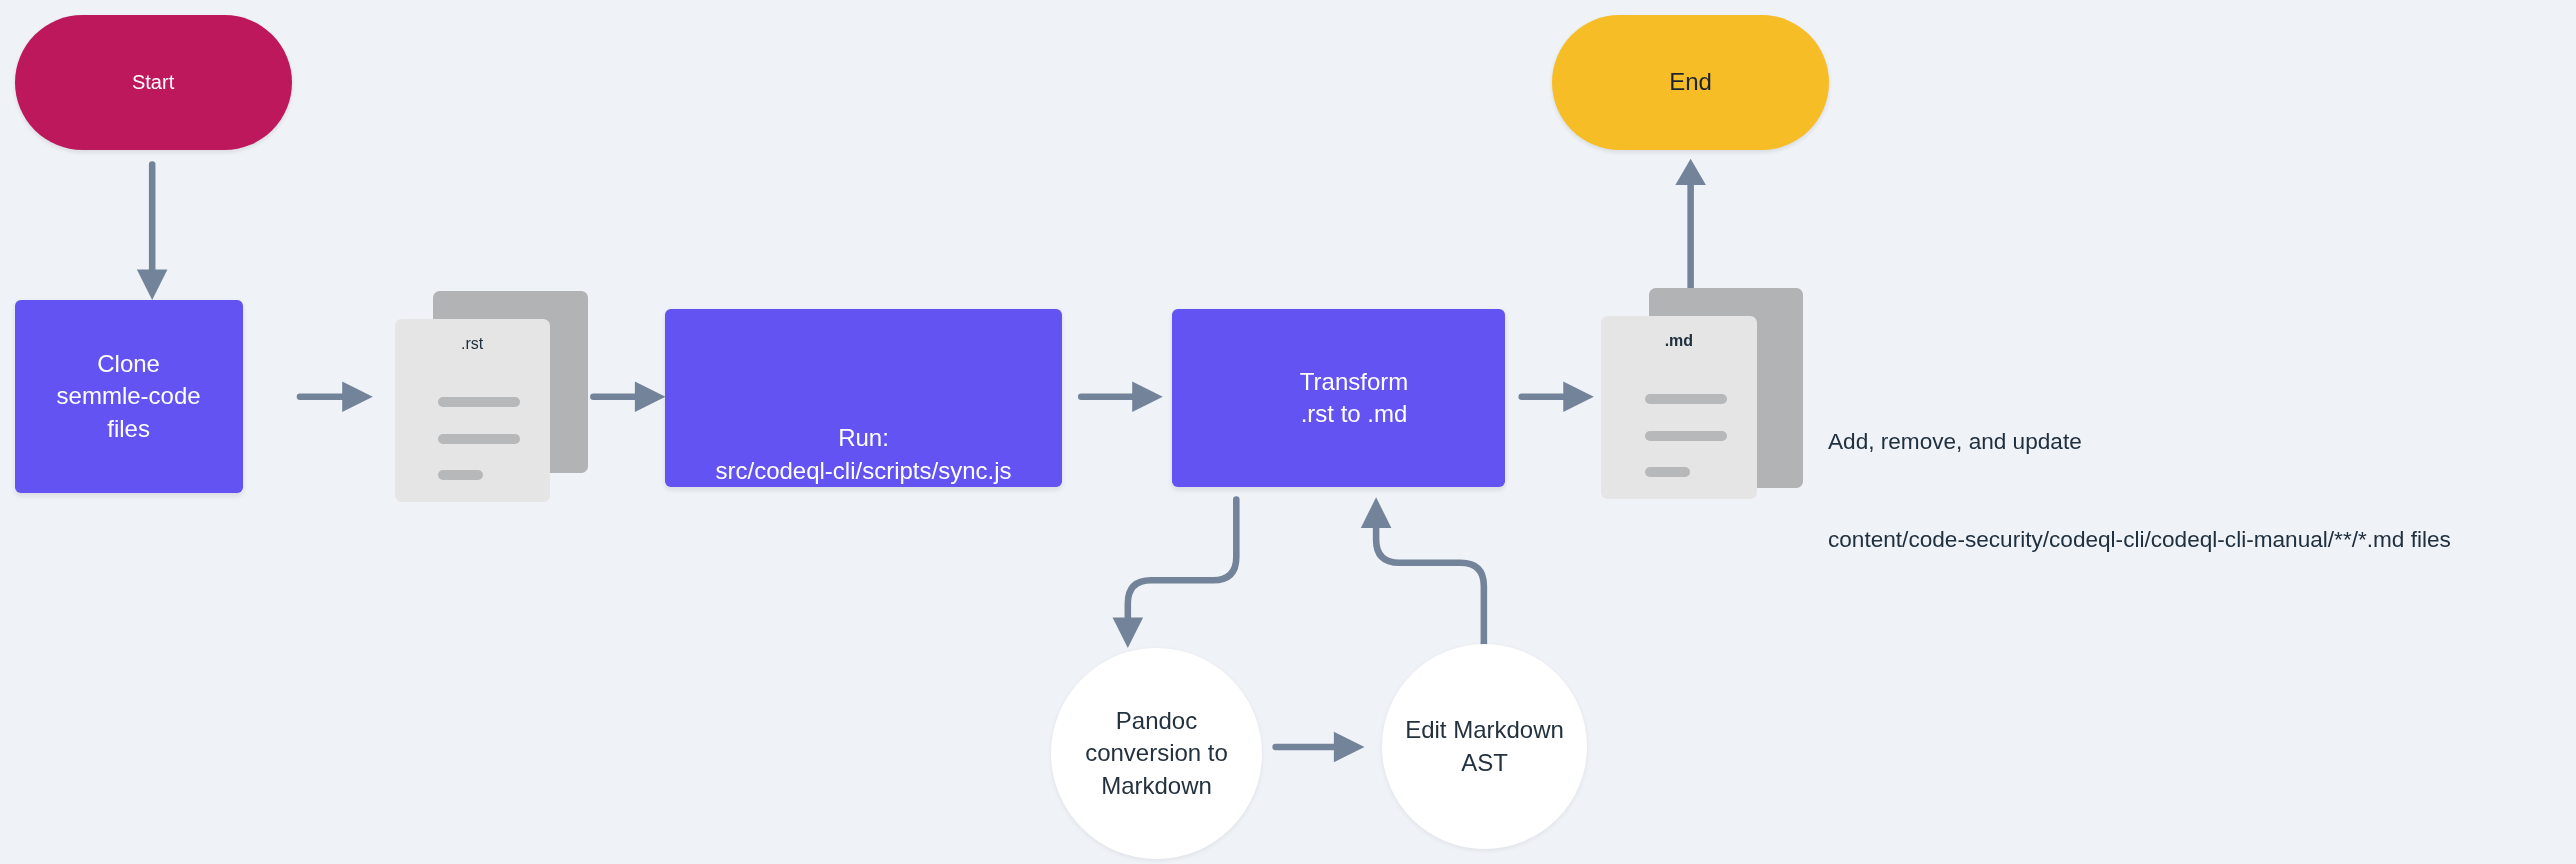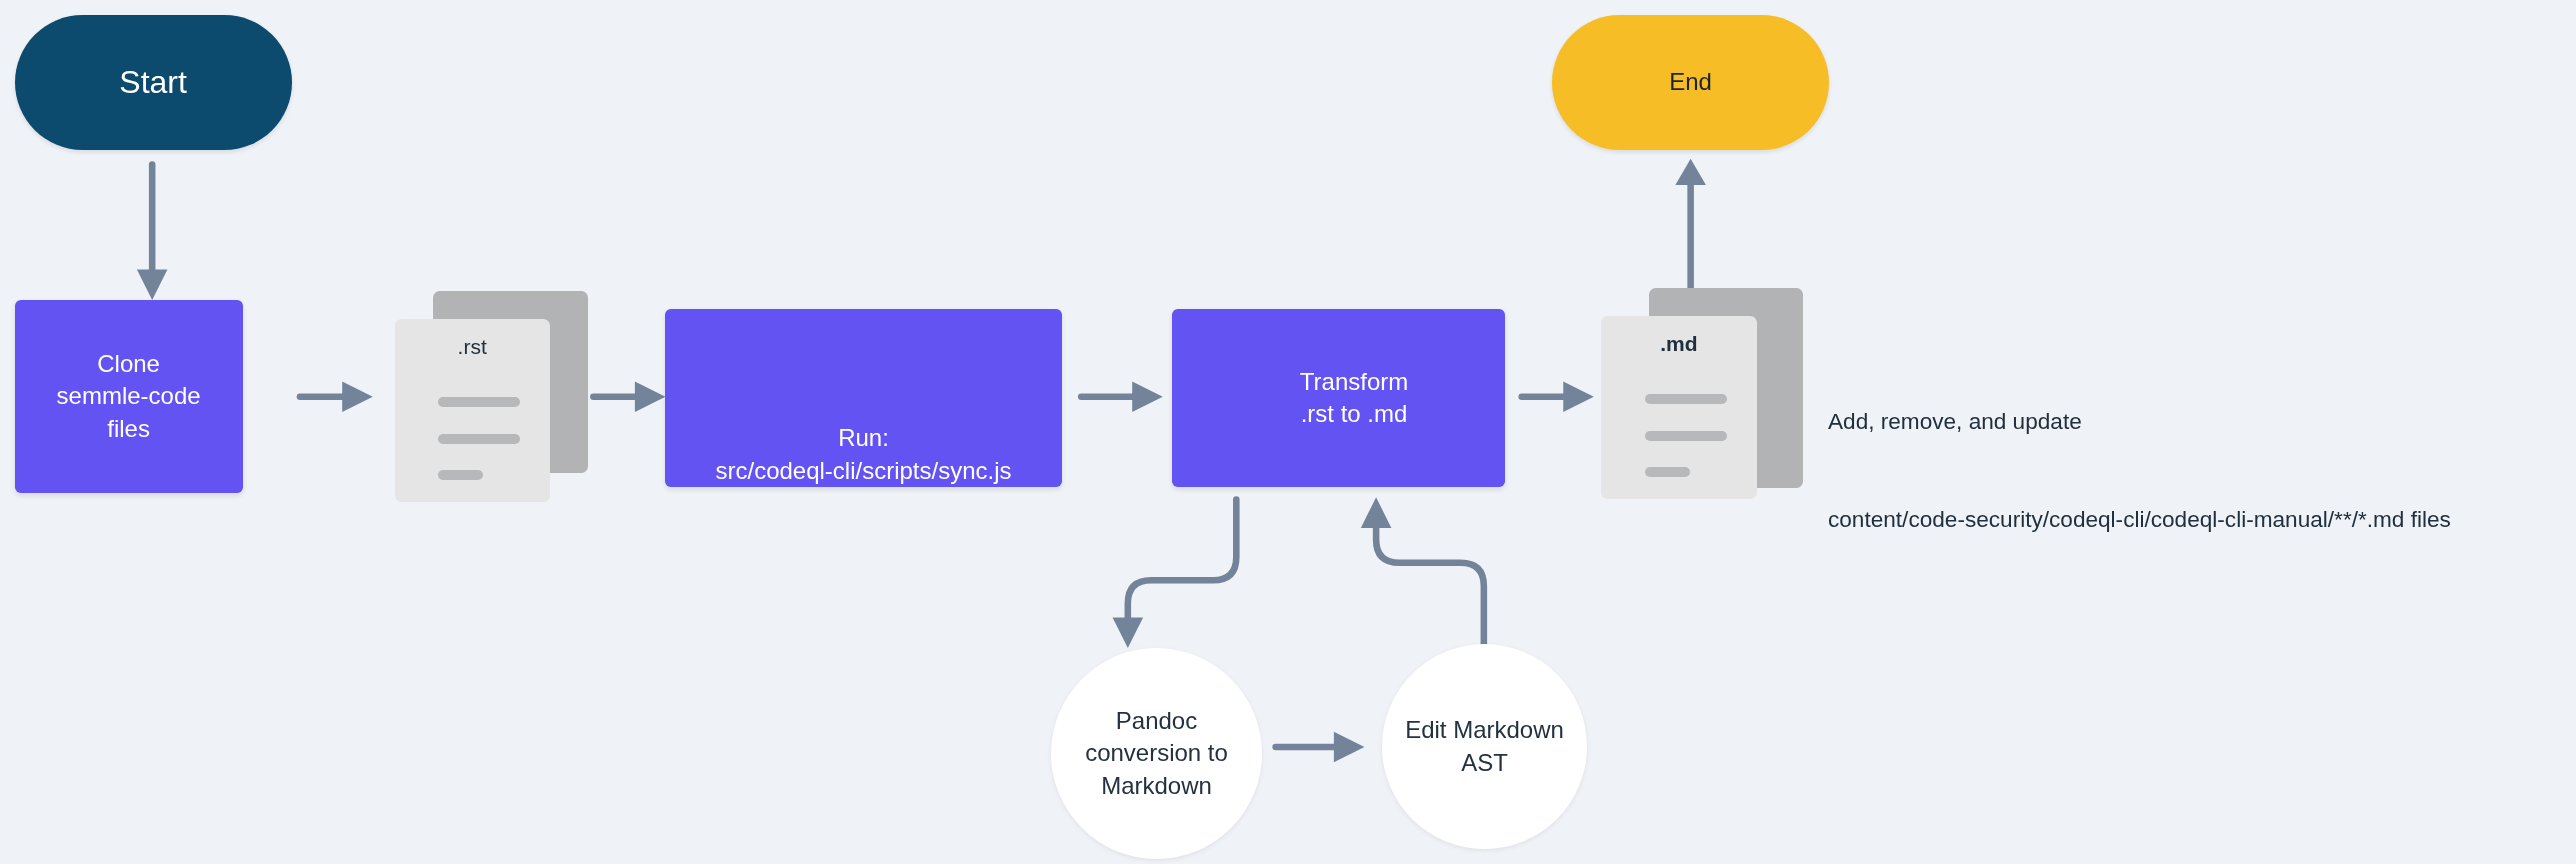--- a/index.html
+++ b/index.html
@@ -29,23 +29,23 @@
     text-align: center;
     line-height: 1.35;
   }
 
   
   .pill {
     border-radius: 727px;
     box-shadow: 0 2.2px 4.4px rgba(20,30,50,0.10);
   }
   .pill-start {
-    background: #0c4a6e;
+    background: #be185d;
     color: #ffffff;
-    font-size: 32px;
+    font-size: 20px;
   }
   .pill-end {
     background: #f6bd26;
     color: #1c2430;
     font-size: 24px;
   }
 
   
   .rect {
     background: #6353f2;
@@ -76,21 +76,21 @@
     border-radius: 6.6px;
   }
   .doc-front {
     position: absolute;
     background: #e5e5e5;
     border-radius: 6.6px;
   }
   .doc-label {
     position: absolute;
     color: #20303e;
-    font-size: 21px;
+    font-size: 16px;
     text-align: center;
     white-space: nowrap;
   }
   .doc-line {
     position: absolute;
     background: #b7b8b9;
     border-radius: 727px;
     height: 10.2px;
   }
 
@@ -231,19 +231,19 @@
     </div>
   </div>
 
   <div class="node circle" style="left:1382px; top:644px; width:205px; height:205px;">
     <div>
       <div>Edit Markdown</div>
       <div>AST</div>
     </div>
   </div>
 
-  <div class="annotation" style="left:1828px; top:340px;">
+  <div class="annotation" style="left:1828px; top:360px;">
     <div>Add, remove, and update</div>
     <div>content/code-security/codeql-cli/codeql-cli-manual/**/*.md files</div>
   </div>
 
 </div>
 
 
 </body></html>

